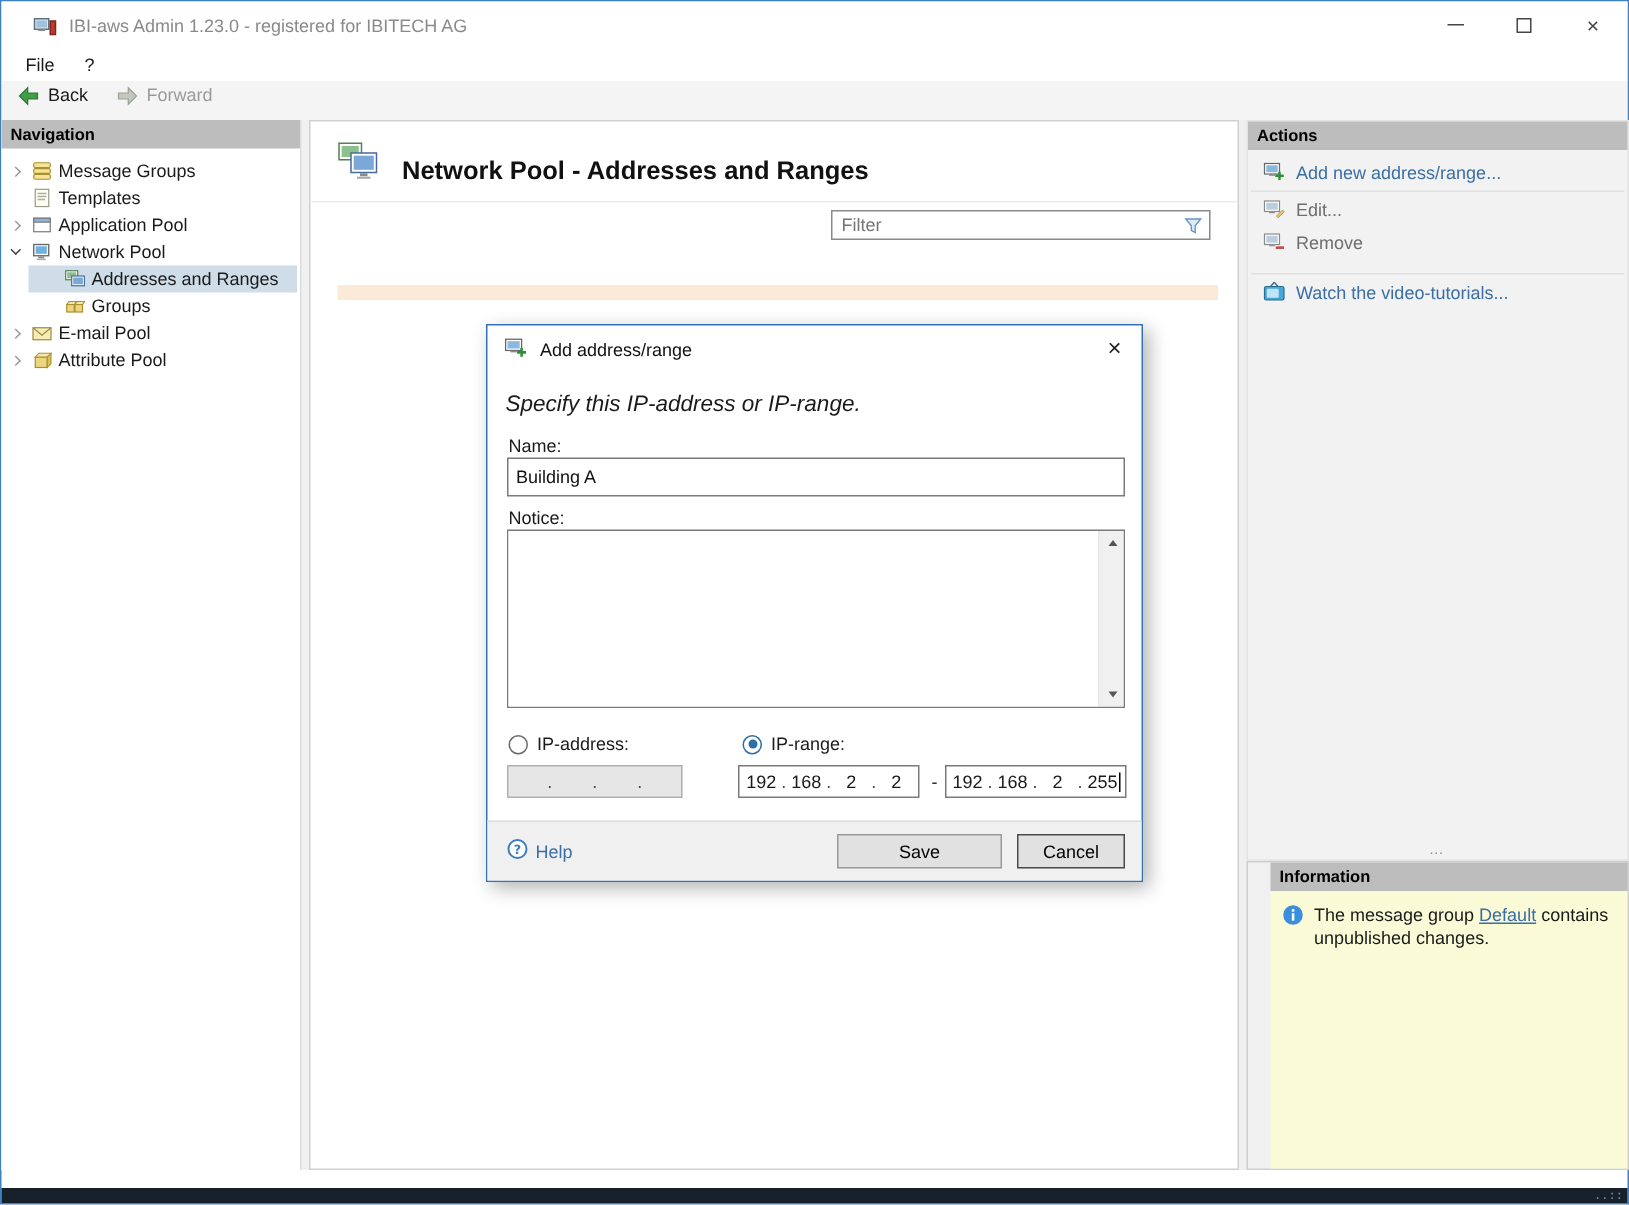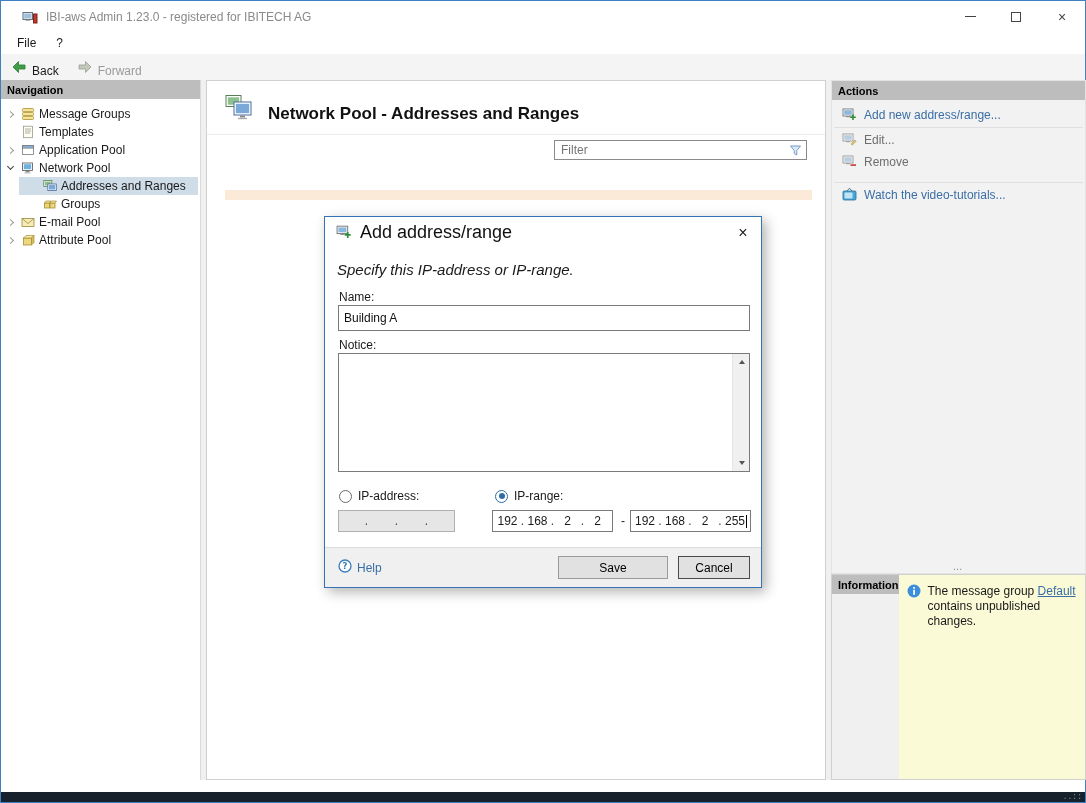--- a/index.html
+++ b/index.html
@@ -19,21 +19,21 @@
   .min-glyph { width:11px; height:1px; background:#444; }
   .max-glyph { width:10px; height:10px; border:1px solid #444; }
 
   
   .menubar { position:absolute; top:31px; left:0; right:0; height:22px; background:#fff;
     display:flex; align-items:center; }
   .menu-item { padding:0 10px; height:100%; display:flex; align-items:center; }
   .menu-item:first-child { margin-left:6px; }
   .toolbar { position:absolute; top:53px; left:0; right:0; height:26px; background:#f4f4f4;
     display:flex; align-items:center; }
-  .tool-btn { display:flex; align-items:flex-end; gap:5px; padding:0 8px; height:22px; margin-left:2px; }
+  .tool-btn { display:flex; align-items:flex-start; gap:5px; padding:0 8px; height:22px; margin-left:2px; }
   .tool-btn.disabled { color:#9a9a9a; }
 
   
   .content-bg { position:absolute; top:79px; left:0; right:0; height:700px; background:#f0f0f0; }
   .panel-header { height:19px; background:var(--panel-header,#bdbdbd); color:#000; font-weight:bold;
     font-size:11px; display:flex; align-items:center; padding-left:6px; }
 
   
   .nav-panel { position:absolute; left:0; top:79px; width:200px; height:700px; background:#fff;
     border-right:1px solid #dadada; }
@@ -78,36 +78,36 @@
     background:#f2f2f2; border:1px solid #e3e3e3; }
   .action-item { display:flex; align-items:center; gap:7px; padding:0 10px; height:22px; font-size:12px; }
   .action-item.first { margin-top:4px; }
   .action-link { color:var(--link-blue,#3a6ea5); }
   .action-disabled { color:#6e6e6e; }
   .action-sep { border-top:1px solid #e0e0e0; margin:1px 2px; }
   .gap8 { height:8px; }
   .splitter-dots { position:absolute; left:0; right:0; bottom:1px; text-align:center; color:#8a8a8a;
     font-size:10px; letter-spacing:2px; line-height:10px; }
   .info-panel { position:absolute; left:830px; top:573px; width:255px; height:206px;
-    border:1px solid #d0d0d0; display:flex; flex-direction:row; }
+    border:1px solid #d0d0d0; display:flex; flex-direction:column;padding-left:15px; }
   .info-body { flex:1; background:var(--info-bg,#fafad7); padding:9px 8px; display:flex; gap:7px;
     font-size:12px; line-height:15px; }
   .info-link { color:var(--link-blue,#3a6ea5); text-decoration:underline; cursor:pointer; }
 
   
   .statusbar { position:absolute; left:0; right:0; bottom:0; height:10px;
     background:var(--status-bg,#17212b); display:flex; justify-content:flex-end; align-items:center; }
   .grip { color:#7d8b99; font-size:8px; line-height:8px; padding-right:3px;
     font-family:"DejaVu Sans Mono",monospace; }
 
   
   .dialog { position:absolute; left:323px; top:215px; width:438px; height:372px; background:#fff;
     border:1px solid var(--dialog-border,#3573b5); box-shadow:4px 4px 12px rgba(0,0,0,.3); }
   .dlg-titlebar { height:31px; display:flex; align-items:center; padding:0 4px 0 11px; gap:8px; }
-  .dlg-title { font-size:18px; color:#111; }
+  .dlg-title { font-size:12px; color:#111; }
   .dlg-close { margin-left:auto; width:28px; height:26px; display:flex; align-items:center;
     justify-content:center; font-size:16px; color:#222; cursor:default; }
   .dlg-desc { position:absolute; left:12px; top:44px; font-size:15px;font-style:italic; }
   .dlg-label { position:absolute; left:14px; font-size:12px; }
   .dlg-name-input { position:absolute; left:13px; top:88px; width:412px; height:24px;
     border:1px solid #7a7a7a; padding:12px 5px; font:12px "Liberation Sans",sans-serif; color:#111; }
   .dlg-notice-box { position:absolute; left:13px; top:136px; width:412px; height:119px;
     border:1px solid #7a7a7a; background:#fff; }
   .dlg-notice-text { position:absolute; left:0; top:0; width:393px; height:117px; border:none;
     resize:none; outline:none; font:12px "Liberation Sans",sans-serif; padding:3px 5px; }

